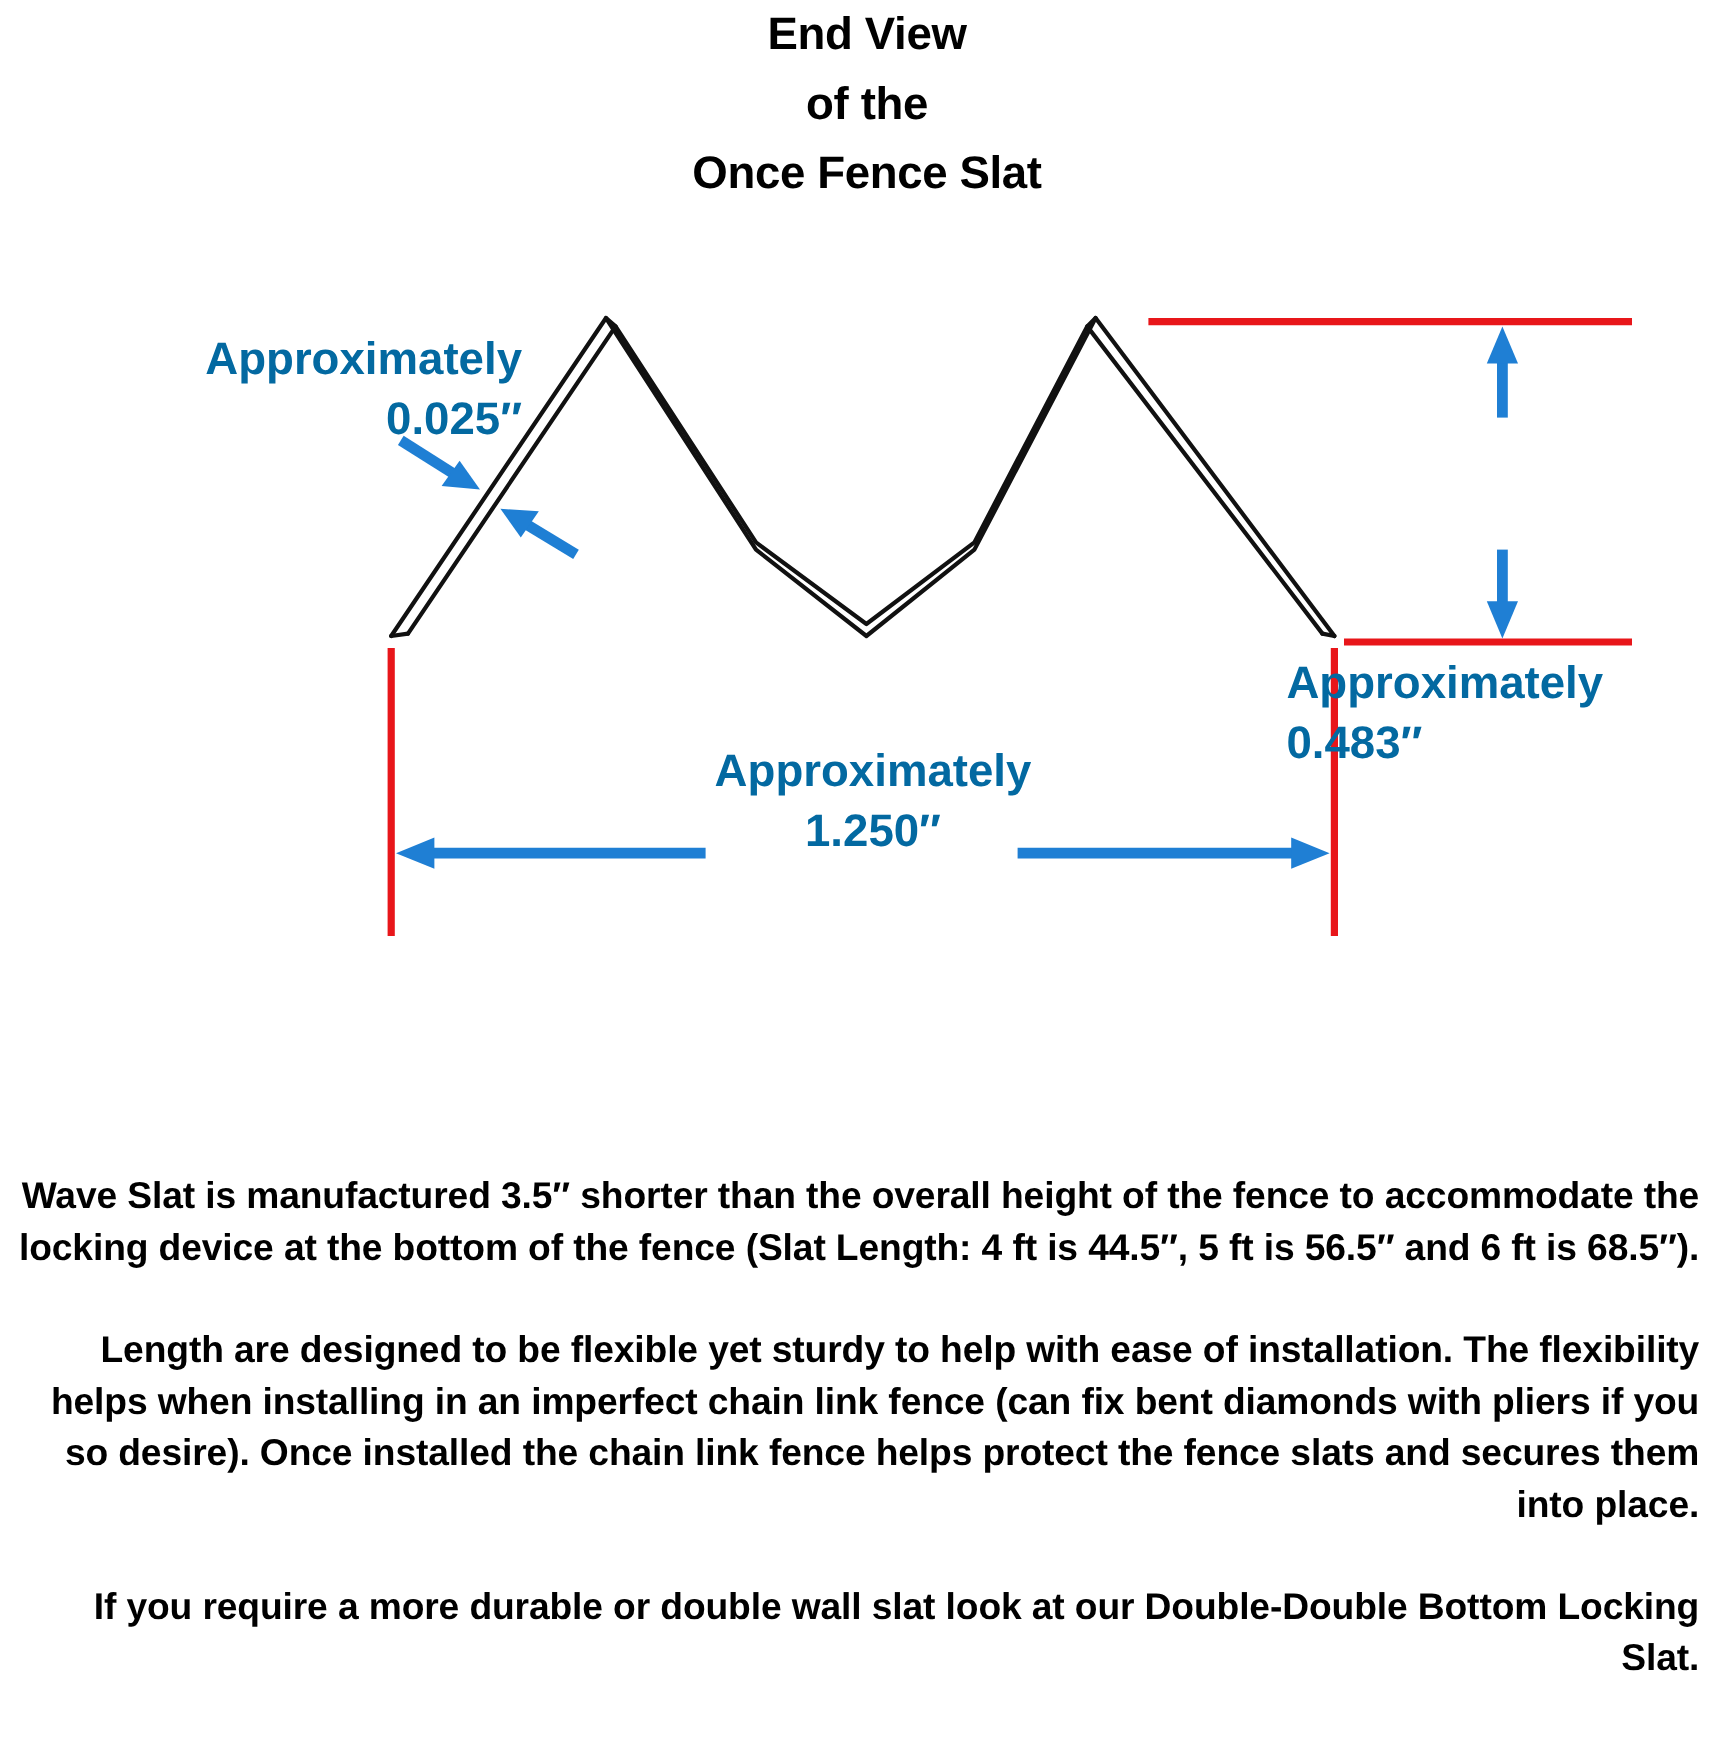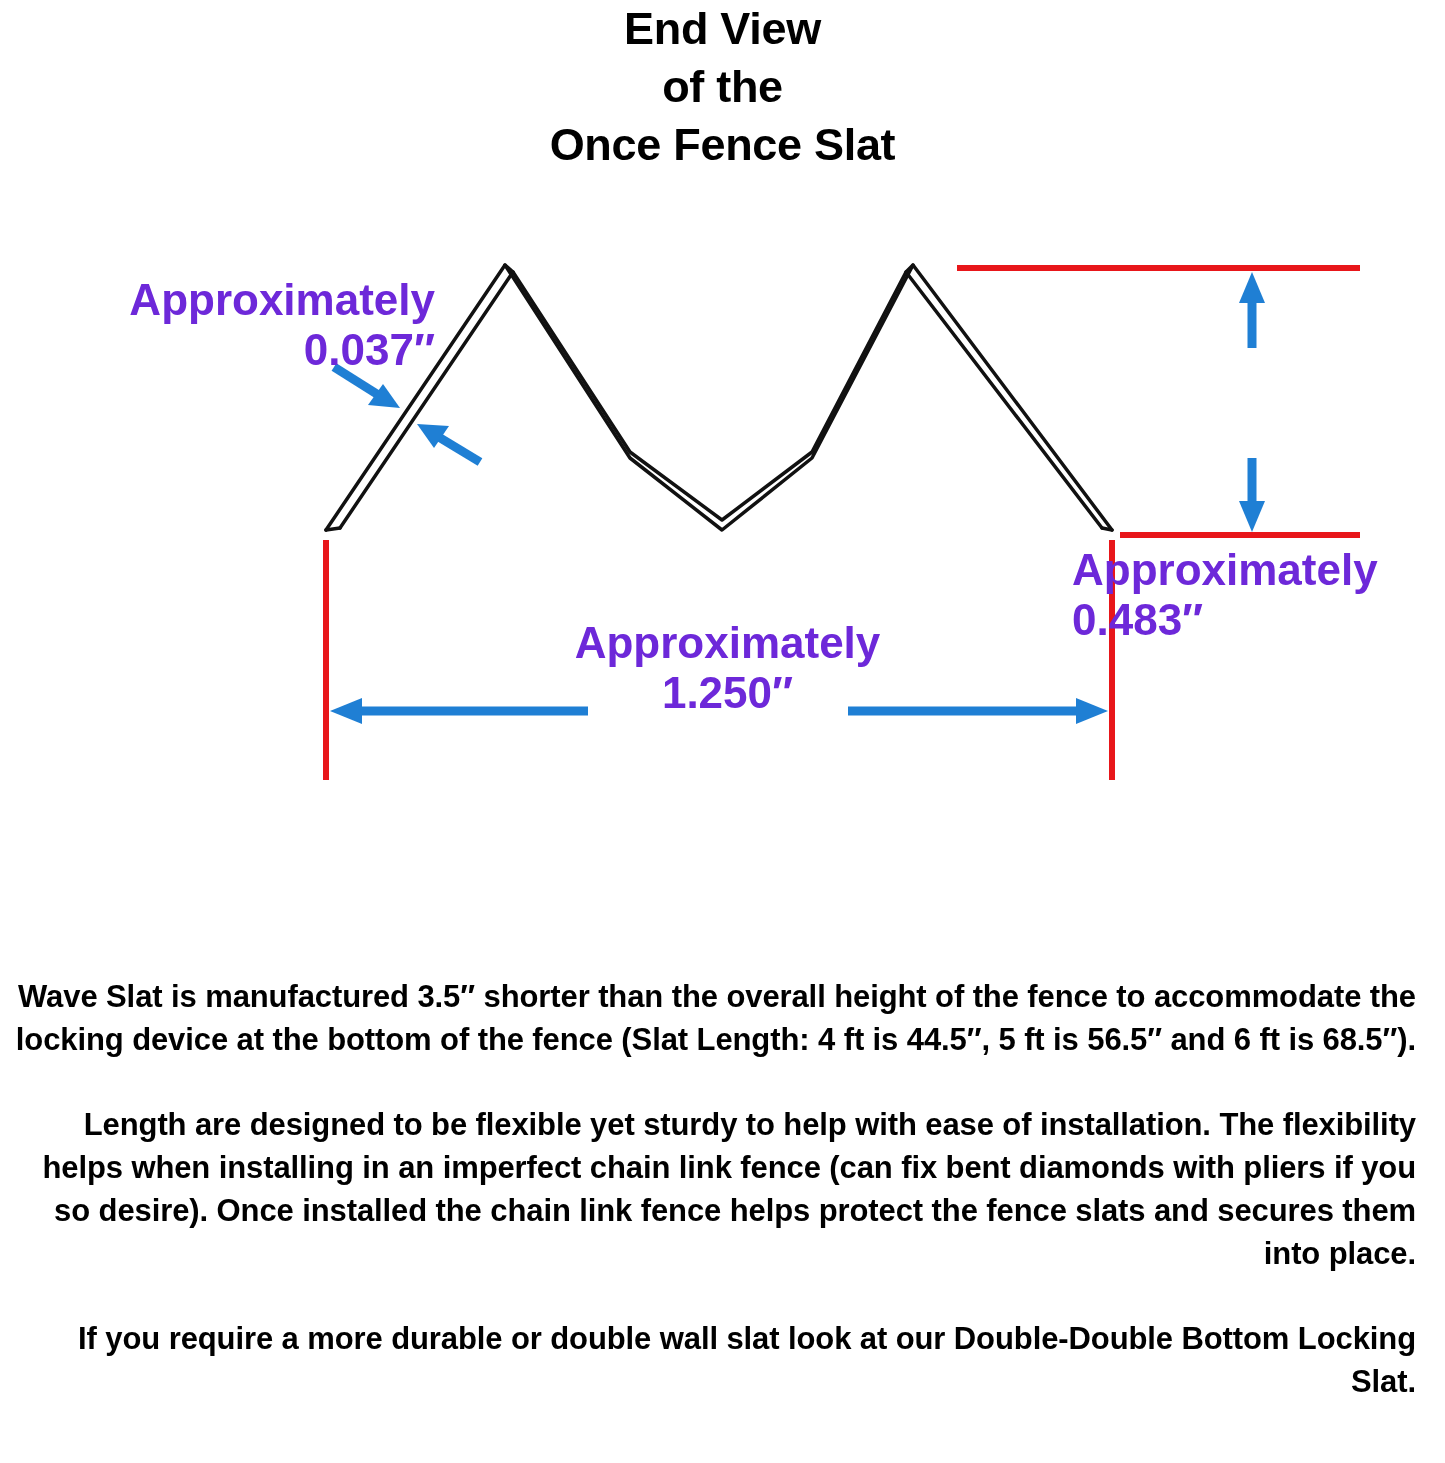--- a/index.html
+++ b/index.html
@@ -17,21 +17,21 @@
   }
 
   
   #title {
     position: absolute;
     left: 0;
     top: 0;
     width: 1445px;
     text-align: center;
     font-weight: bold;
-    font-size: 45px;
+    font-size: 38px;
     line-height: 58px;
     letter-spacing: -0.3px;
   }
   #title .line { display: block; }
 
   
   #diagram {
     position: absolute;
     left: 0;
     top: 200px;
@@ -39,23 +39,23 @@
     height: 640px;
   }
   #diagram svg {
     position: absolute;
     left: 0;
     top: 0;
   }
 
   .dim-label {
     position: absolute;
-    color: #6d28d9;
+    color: #0369a1;
     font-weight: bold;
-    font-size: 44px;
+    font-size: 38px;
     line-height: 50px;
     white-space: nowrap;
   }
   #label-thickness {
     left: 60px;
     top: 75px;
     width: 375px;
     text-align: right;
   }
   #label-height {
@@ -141,21 +141,21 @@
     <g stroke="#1f7fd4" stroke-width="9" fill="#1f7fd4">
       <line x1="334" y1="167" x2="380" y2="196"></line>
       <polygon points="400,208 368,205 383,184" stroke="none"></polygon>
       <line x1="480" y1="262" x2="437" y2="236"></line>
       <polygon points="417,224 449,226 434,248" stroke="none"></polygon>
     </g>
   </svg>
 
   <div class="dim-label" id="label-thickness">
     <div>Approximately</div>
-    <div>0.037″</div>
+    <div>0.025″</div>
   </div>
 
   <div class="dim-label" id="label-height">
     <div>Approximately</div>
     <div>0.483″</div>
   </div>
 
   <div class="dim-label" id="label-width">
     <div>Approximately</div>
     <div>1.250″</div>

